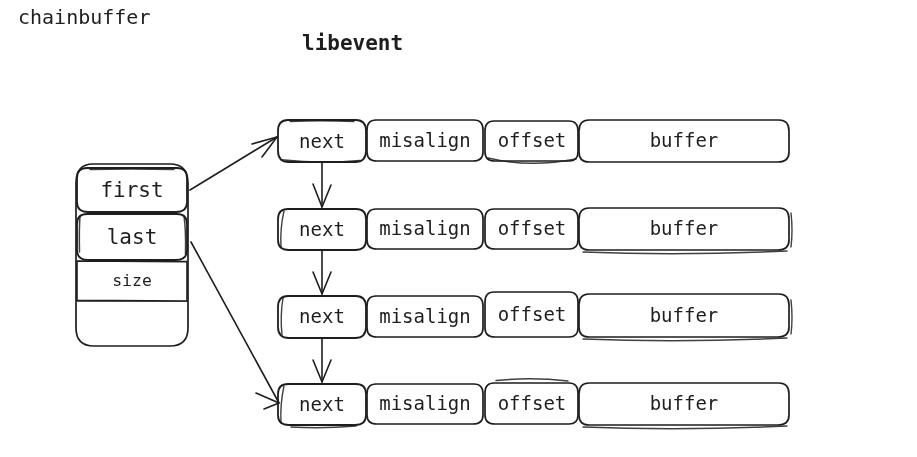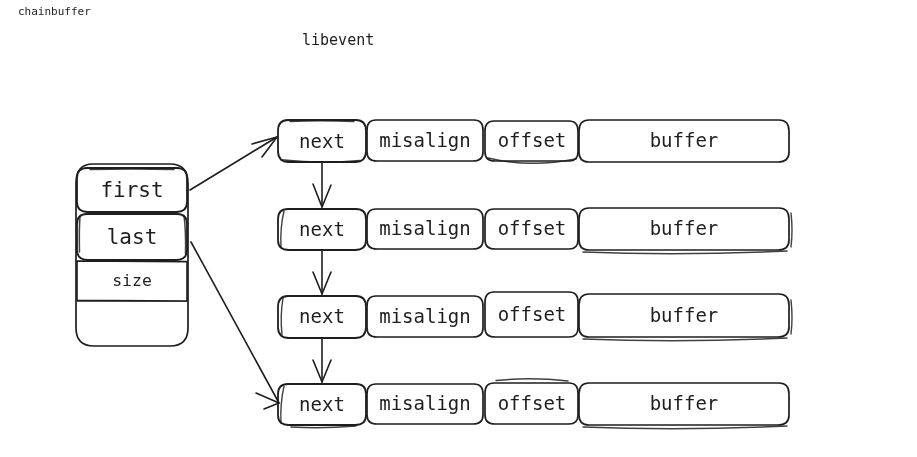--- a/index.html
+++ b/index.html
@@ -23,26 +23,27 @@
   }
   .title-text {
     position: absolute;
     color: #1e1e1e;
     font-family: "DejaVu Sans Mono", monospace;
     white-space: pre;
   }
   #title-chainbuffer {
     left: 18px;
     top: 5px;
-    font-size: 11px;
+    font-size: 20px;
   }
   #title-libevent {
     left: 302px;
     top: 31px;
-    font-size: 15px;
+    font-size: 21px;
+    font-weight: bold;
   }
   svg text {
     font-family: "DejaVu Sans Mono", monospace;
     fill: #1e1e1e;
     dominant-baseline: middle;
     text-anchor: middle;
   }
   .sk {
     fill: #ffffff;
     stroke: #1e1e1e;

